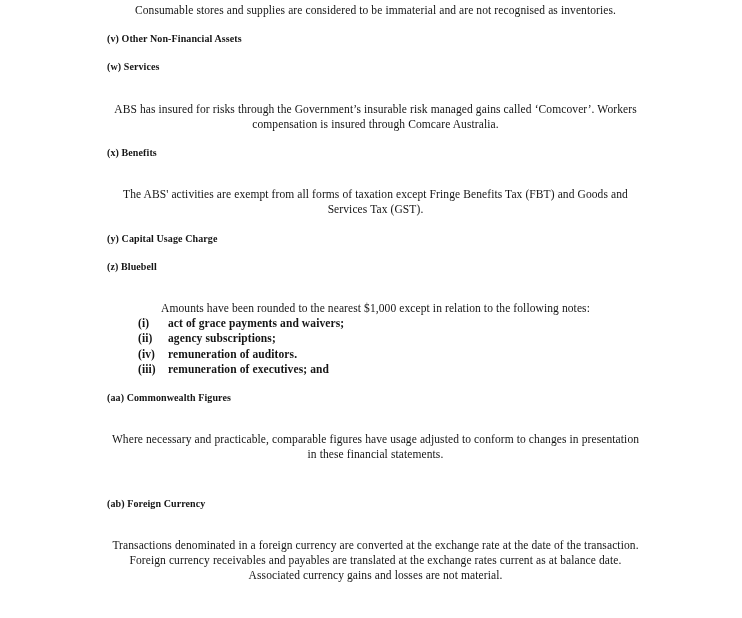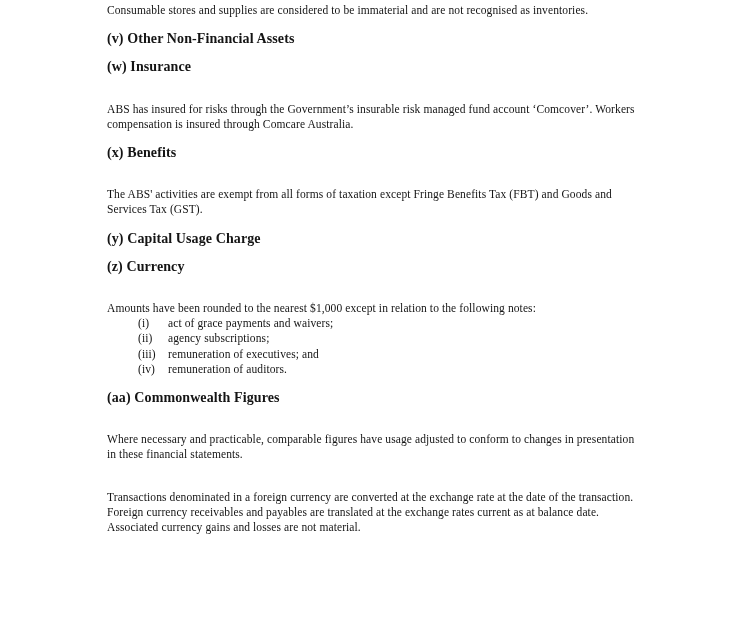--- a/index.html
+++ b/index.html
@@ -19,76 +19,79 @@
     position: absolute;
     left: 107px;
     top: 3px;
     width: 537px;
     font-size: 11.5px;
     line-height: 15.2px;
     letter-spacing: 0.1px;
   }
   .para {
     margin: 27px 0 0 0;
+    text-align: center;
   }
   .para.first {
     margin-top: 0;
   }
   .heading {
     margin: 13px 0 0 0;
-    font-size: 14px;
+    font-size: 10px;
     font-weight: bold;
     line-height: 15.2px;
   }
   .heading.extra-gap {
     margin-top: 33px;
   }
   .note-list {
     margin: 0;
+    font-weight: bold;
   }
   .list-row {
     padding-left: 31px;
   }
   .list-marker {
     display: inline-block;
     width: 30px;
   }
 </style>
 </head>
 <body>
 
 <div class="page">
 
   <p class="para first">Consumable stores and supplies are considered to be immaterial and are not recognised as inventories.</p>
 
   <h3 class="heading">(v) Other Non-Financial Assets</h3>
 
-  <h3 class="heading">(w) Insurance</h3>
-  <p class="para">ABS has insured for risks through the Government’s insurable risk managed fund account ‘Comcover’. Workers compensation is insured through Comcare Australia.</p>
+  <h3 class="heading">(w) Services</h3>
+  <p class="para">ABS has insured for risks through the Government’s insurable risk managed gains called ‘Comcover’. Workers compensation is insured through Comcare Australia.</p>
 
   <h3 class="heading">(x) Benefits</h3>
   <p class="para">The ABS' activities are exempt from all forms of taxation except Fringe Benefits Tax (FBT) and Goods and Services Tax (GST).</p>
 
   <h3 class="heading">(y) Capital Usage Charge</h3>
 
-  <h3 class="heading">(z) Currency</h3>
+  <h3 class="heading">(z) Bluebell</h3>
   <p class="para">Amounts have been rounded to the nearest $1,000 except in relation to the following notes:</p>
   <div class="note-list">
     <div class="list-row">
       <span class="list-marker">(i)</span><span>act of grace payments and waivers;</span>
     </div>
     <div class="list-row">
       <span class="list-marker">(ii)</span><span>agency subscriptions;</span>
     </div>
     <div class="list-row">
-      <span class="list-marker">(iii)</span><span>remuneration of executives; and</span>
+      <span class="list-marker">(iv)</span><span>remuneration of auditors.</span>
     </div>
     <div class="list-row">
-      <span class="list-marker">(iv)</span><span>remuneration of auditors.</span>
+      <span class="list-marker">(iii)</span><span>remuneration of executives; and</span>
     </div>
   </div>
 
   <h3 class="heading">(aa) Commonwealth Figures</h3>
   <p class="para">Where necessary and practicable, comparable figures have usage adjusted to conform to changes in presentation in these financial statements.</p>
 
+  <h3 class="heading extra-gap">(ab) Foreign Currency</h3>
   <p class="para">Transactions denominated in a foreign currency are converted at the exchange rate at the date of the transaction. Foreign currency receivables and payables are translated at the exchange rates current as at balance date. Associated currency gains and losses are not material.</p>
 
 </div>
 
 </body></html>

